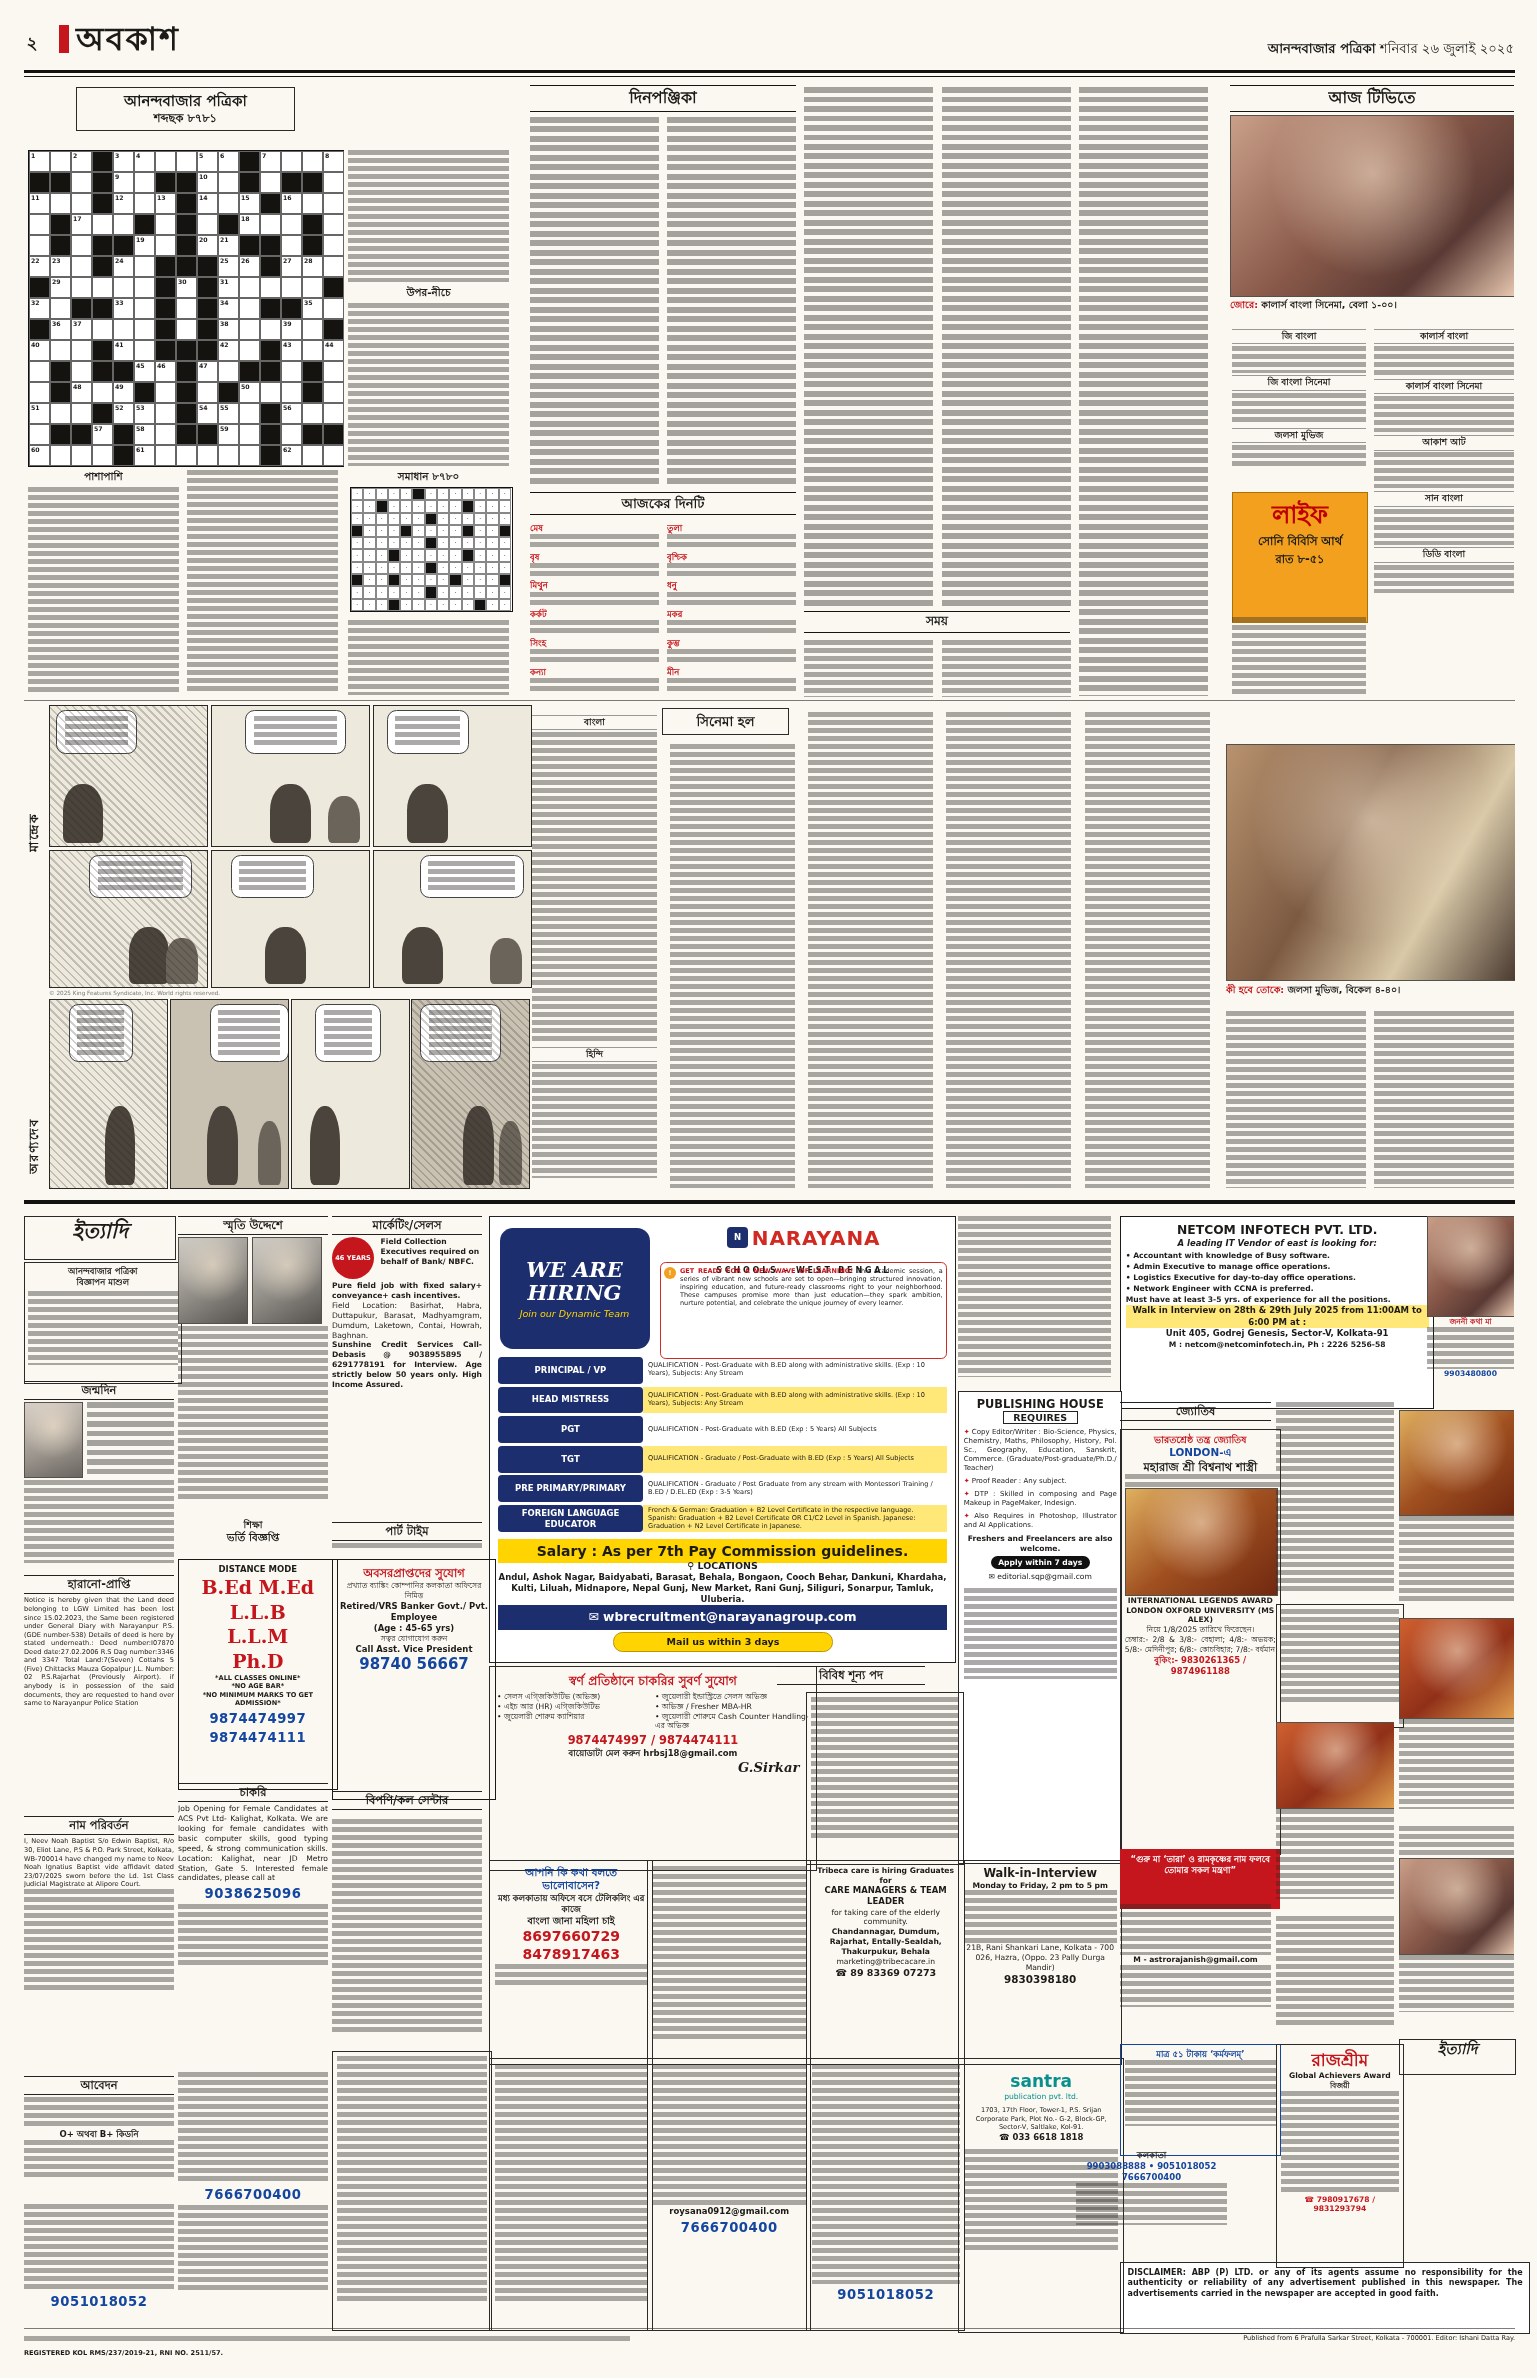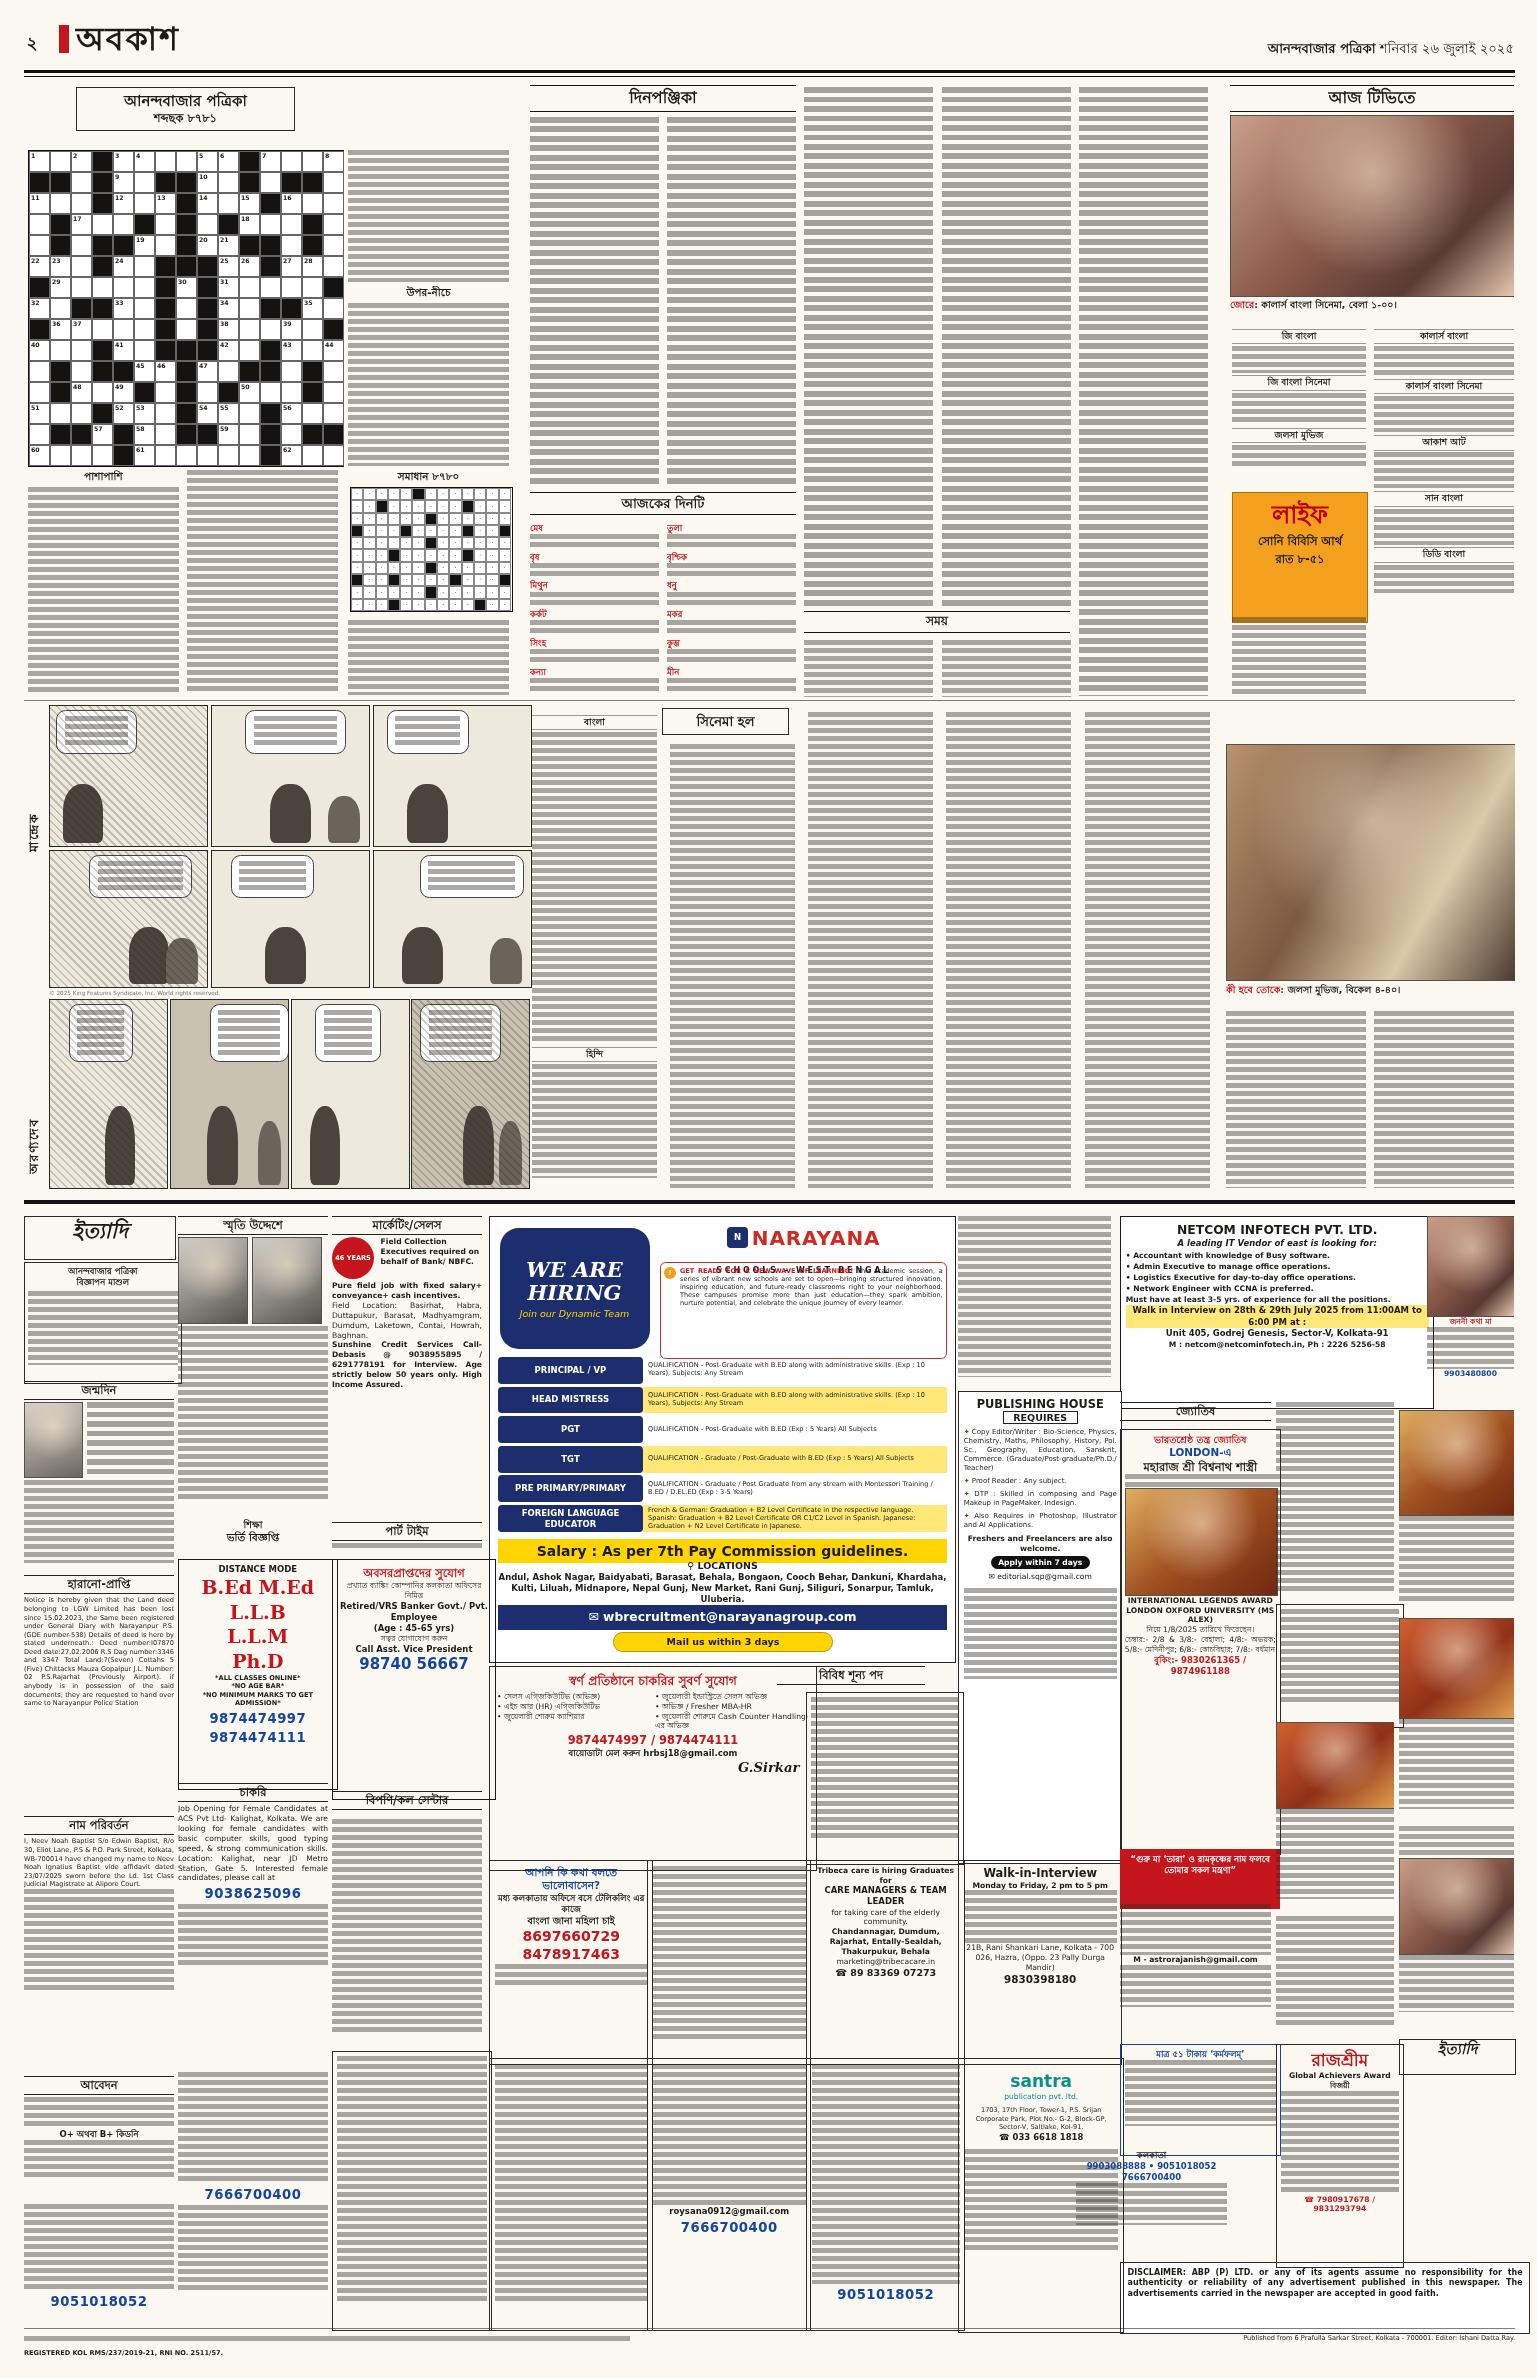--- a/index.html
+++ b/index.html
@@ -66,21 +66,21 @@
   .mast-mark{display:inline-block;width:9.5px;height:28px;background:#c5161d;margin-right:7.6px;vertical-align:-2.8px}
   .dateline{font-size:13.2px;text-align:right}
   .b46{width:42px;height:42px;border-radius:50%;background:#c5161d;color:#fff;font-size:6.6px;font-weight:800;display:flex;align-items:center;justify-content:center;text-align:center;flex:0 0 42px;margin-right:2.8px}
   
   .nv{border:1.4px solid #222;background:#fff}
   .ylw{background:#ffd400}.navy{background:#1c2e6e}
   .nv-logo{position:absolute;left:170px;top:7.6px;right:7.6px;text-align:center}
   .nv-n{display:inline-block;width:21px;height:21px;background:#1c2e6e;color:#fff;font-weight:800;border-radius:3.8px;line-height:21px;text-align:center;margin-right:3.8px;vertical-align:middle}
   .nv-brand{color:#d02a22;font-weight:800;font-size:20px;letter-spacing:0.9px;vertical-align:middle}
   .nv-sub{font-weight:700;font-size:8px;letter-spacing:2.8px;margin-top:15px}
-  .nv-blob{position:absolute;left:9.5px;top:11.4px;width:150px;height:121px;background:#1c2e6e;border-radius:19px;color:#fff;text-align:center;display:flex;flex-direction:column;justify-content:center}
+  .nv-blob{position:absolute;left:9.5px;top:11.4px;width:150px;height:121px;background:#1c2e6e;border-radius:13px;color:#fff;text-align:center;display:flex;flex-direction:column;justify-content:center}
   .nv-we{font-family:"DejaVu Serif",serif;font-style:italic;font-weight:700;font-size:21px;line-height:1.1}
   .nv-join{color:#ffd400;font-style:italic;font-size:9.5px;margin-top:3.8px}
   .nv-intro{position:absolute;left:170px;top:45px;right:7.6px;height:87px;border:0.9px solid #d02a22;border-radius:5.7px;padding:3.8px 3.8px 3.8px 19px;font-size:6.5px;line-height:1.25;text-align:justify}
   .nv-bang{position:absolute;left:2.8px;top:3.8px;width:12.3px;height:12.3px;border-radius:50%;background:#f2a01d;color:#fff;font-weight:800;text-align:center;line-height:12.3px}
   #nv-jobs{position:absolute;left:7.6px;top:140px;right:7.6px}
   .nv-job{display:flex;margin-bottom:2.8px}
   .nv-jt{flex:0 0 142px;background:#1c2e6e;color:#fff;font-weight:800;font-size:8.5px;display:flex;align-items:center;justify-content:center;text-align:center;border-radius:3.8px;padding:1.9px;min-height:23px}
   .nv-jq{flex:1;font-size:6.6px;line-height:1.2;padding:1.9px 4.7px;display:flex;align-items:center}
   .nv-job:nth-child(even) .nv-jq{background:#ffe878}
   .nv-sal{position:absolute;left:7.6px;top:322px;right:7.6px;font-size:14px;padding:2.8px 0}

